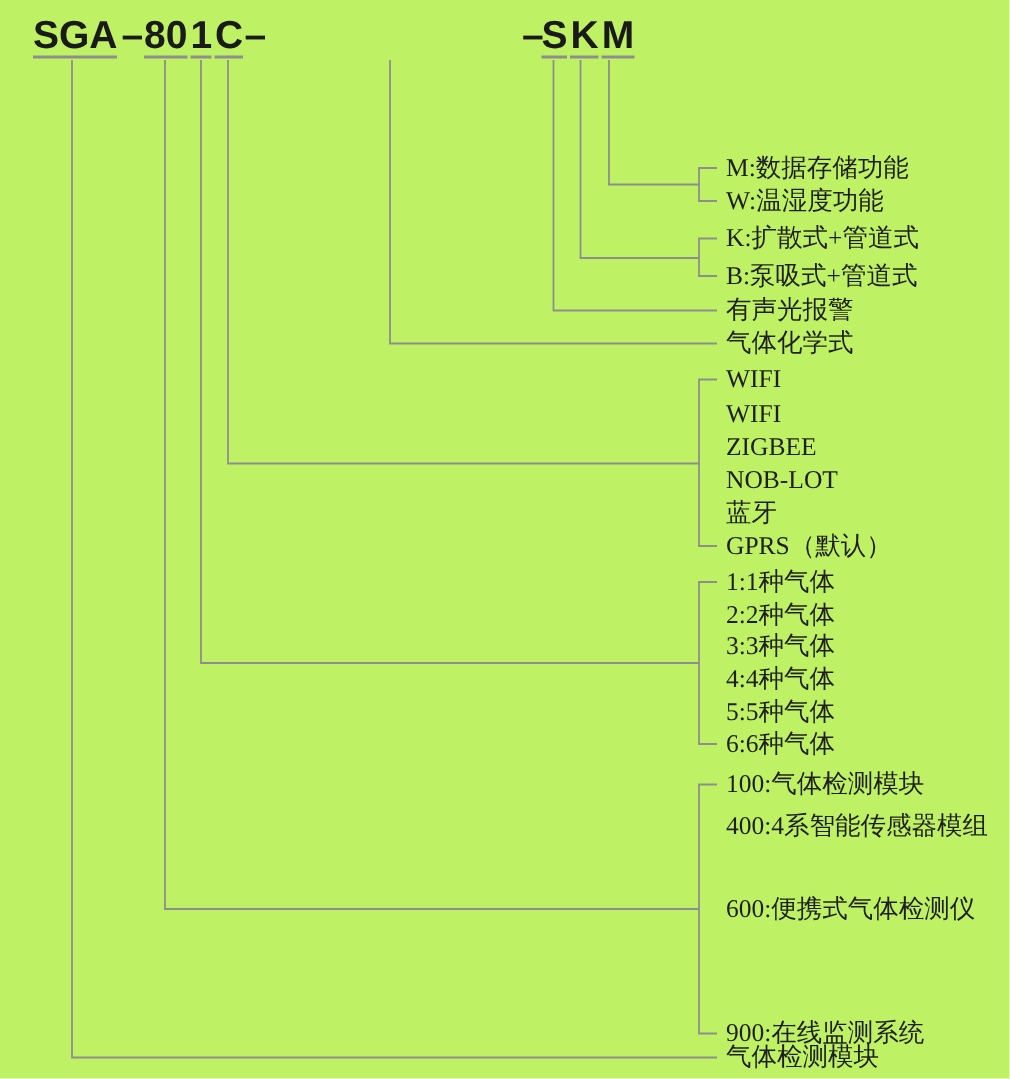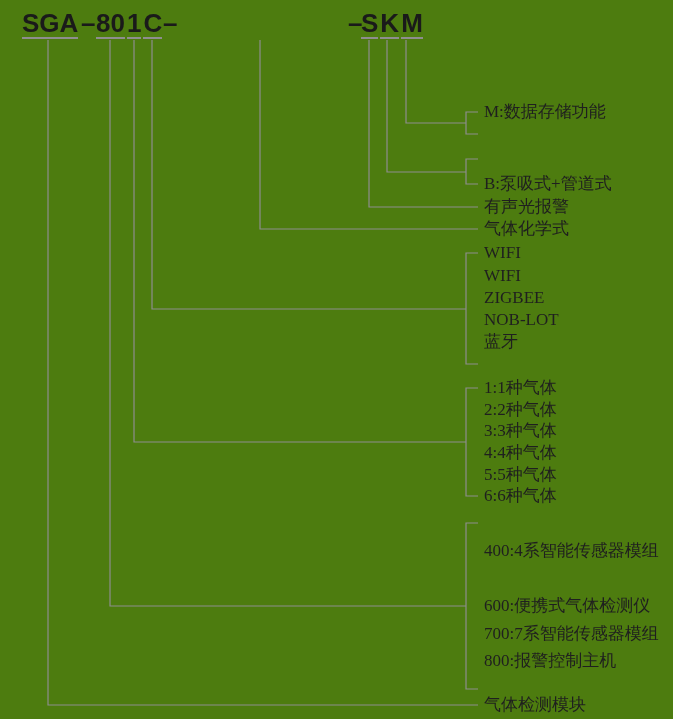--- a/index.html
+++ b/index.html
@@ -1,19 +1,19 @@
 <!DOCTYPE html>
 <html><head>
 <meta charset="utf-8">
 <style>
   html,body{margin:0;padding:0;background:#ffffff;}
   .canvas{
     position:relative;
     width:673px;height:719px;
-    background:#4d7c0f;
+    background:#bef264;
     font-family:"Liberation Sans","DejaVu Sans",sans-serif;
     overflow:hidden;
   }
   svg.connectors{position:absolute;left:0;top:0;z-index:1;}
   
   .seg{
     position:absolute;top:10px;
     font-weight:bold;font-size:26px;line-height:27px;
     color:#1a1a1a;white-space:nowrap;z-index:2;
   }
@@ -66,40 +66,43 @@
   <div class="seg" style="left:96px">
     <span class="u">80</span><span class="u gap">1</span><span class="u gap">C</span>
   </div>
   <div class="seg dashseg" style="left:163px">–</div>
   <div class="seg dashseg" style="left:348px">–</div>
   <div class="seg" style="left:361px">
     <span class="u">S</span><span class="u gap">K</span><span class="u gap">M</span>
   </div>
 
   <div class="lbl" style="top:101px">M:数据存储功能</div>
+  <div class="lbl" style="top:123px">W:温湿度功能</div>
 
+  <div class="lbl" style="top:148px">K:扩散式+管道式</div>
   <div class="lbl" style="top:173px">B:泵吸式+管道式</div>
 
   <div class="lbl" style="top:196px">有声光报警</div>
 
   <div class="lbl" style="top:218px">气体化学式</div>
 
   <div class="lbl" style="top:242px">WIFI</div>
   <div class="lbl" style="top:265px">WIFI</div>
   <div class="lbl" style="top:287px">ZIGBEE</div>
   <div class="lbl" style="top:309px">NOB-LOT</div>
   <div class="lbl" style="top:331px">蓝牙</div>
+  <div class="lbl" style="top:353px">GPRS（默认）</div>
 
   <div class="lbl" style="top:377px">1:1种气体</div>
   <div class="lbl" style="top:399px">2:2种气体</div>
   <div class="lbl" style="top:420px">3:3种气体</div>
   <div class="lbl" style="top:442px">4:4种气体</div>
   <div class="lbl" style="top:464px">5:5种气体</div>
   <div class="lbl" style="top:485px">6:6种气体</div>
 
+  <div class="lbl" style="top:512px">100:气体检测模块</div>
   <div class="lbl" style="top:540px">400:4系智能传感器模组</div>
   <div class="lbl" style="top:595px">600:便携式气体检测仪</div>
-  <div class="lbl" style="top:623px">700:7系智能传感器模组</div>
-  <div class="lbl" style="top:650px">800:报警控制主机</div>
+  <div class="lbl" style="top:678px">900:在线监测系统</div>
 
   <div class="lbl" style="top:694px">气体检测模块</div>
 
 </div>
 
 </body></html>

